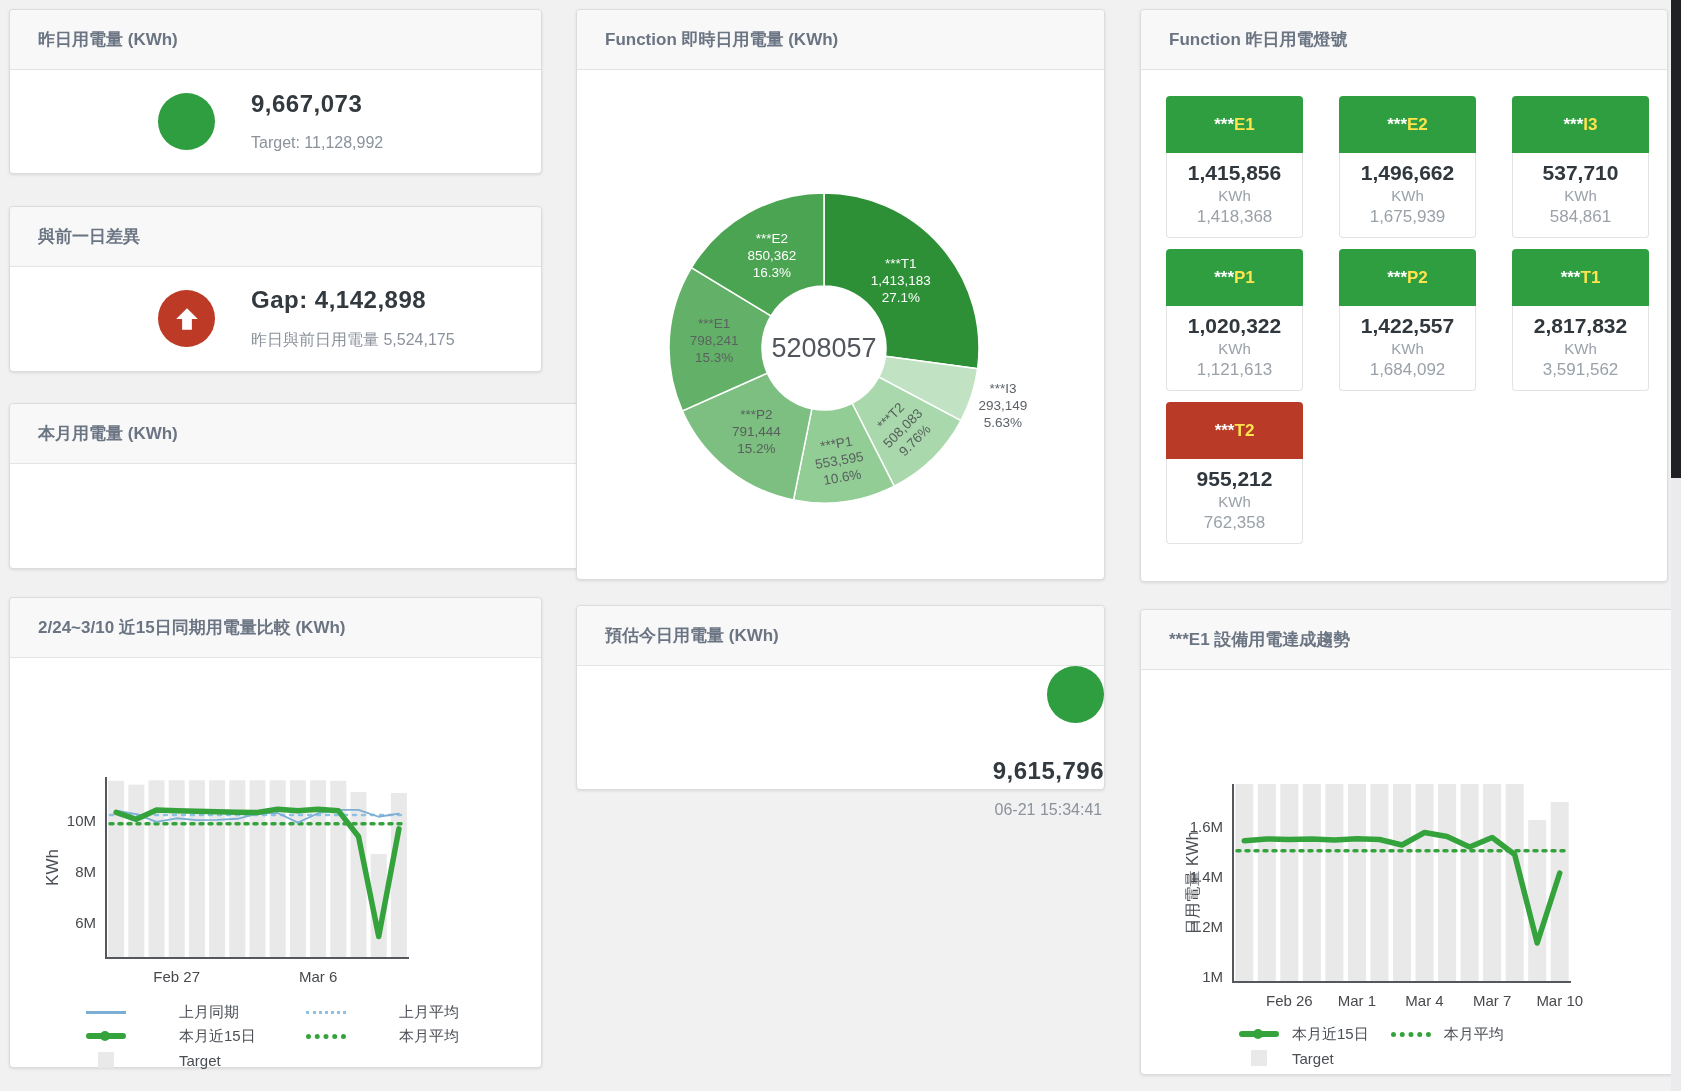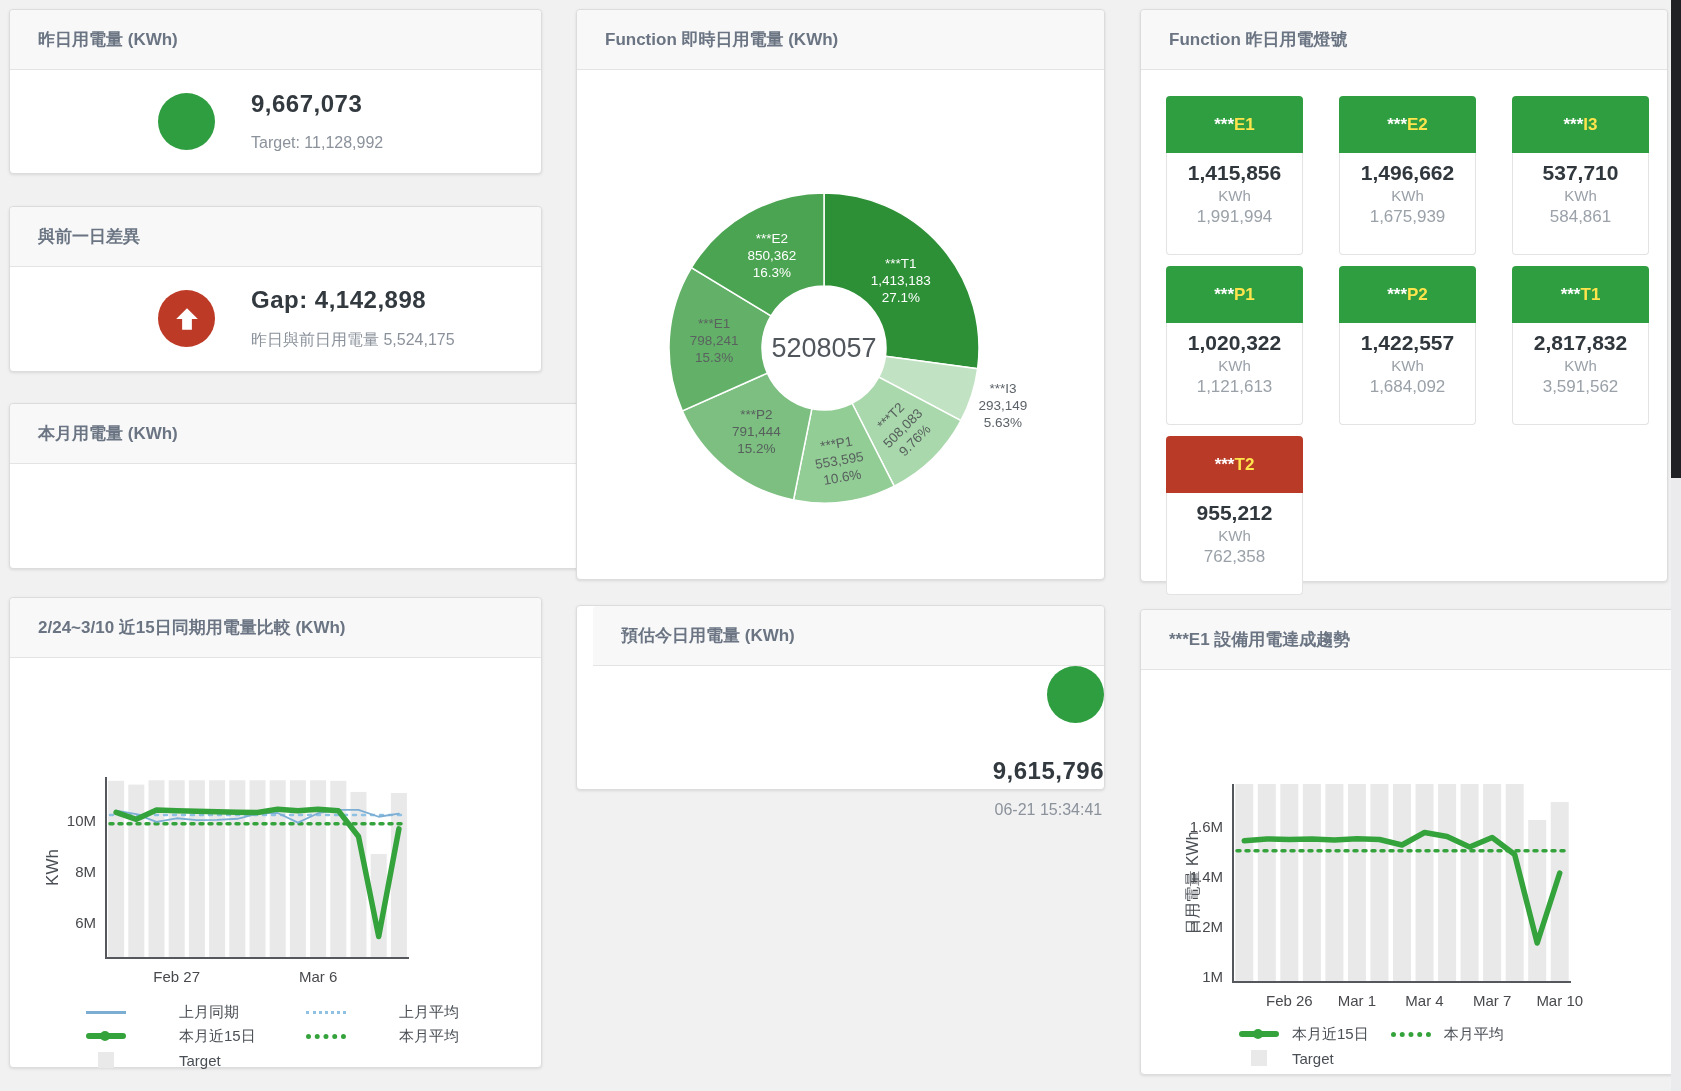--- a/index.html
+++ b/index.html
@@ -27,21 +27,21 @@
   
   .lights-body { padding:26px 0 0 25px; display:flex; flex-wrap:wrap; column-gap:36px; row-gap:11px; width:510px; }
   .tile { width:137px; }
   .tile-header { height:57px; display:flex; align-items:center; justify-content:center;
                  border-radius:4px 4px 0 0; font-size:17px; font-weight:bold; }
   .tile-header.green { background:#2f9e41; }
   .tile-header.red   { background:#b93b27; }
   .tile-prefix { color:#ffffff; }
   .tile-suffix { color:#ffe44d; }
   .tile-body { border:1px solid #e3e3e3; border-top:none; border-radius:0 0 4px 4px;
-               background:#fff; text-align:center; padding:8px 0 27px; }
+               background:#fff; text-align:center; padding:8px 0 10px; }
   .tile-value  { font-size:21px; font-weight:bold; color:#30373d; }
   .tile-unit   { font-size:15px; color:#9aa1a8; margin-top:2px; }
   .tile-target { font-size:17px; color:#9aa1a8; margin-top:3px; }
 
   
   .legend { font-size:15px; color:#4a4f55; }
   .legend-row { display:flex; align-items:center; height:24px; }
   .legend-item { display:flex; align-items:center; cursor:pointer; }
   .legend-item.fixed { width:220px;gap:40px; }
   .legend-item.auto { margin-right:22px; }
@@ -180,21 +180,21 @@
           <path d="M 216.53549760489335 429.976689310626 A 155 155 0 0 1 105.35371312216796 340.9390928892601 L 190.34148524886717 303.175637155704 A 62 62 0 0 0 234.81419904195735 338.7906757242504 Z" fill="#7cbf80" stroke="#ffffff" stroke-width="1.5"></path>
           <text x="179.49033139006627" y="362.29973098519906" fill="#57605d" font-size="13.5" text-anchor="middle"><tspan x="179.49033139006627" y="349.29973098519906">***P2</tspan><tspan x="179.49033139006627" y="366.29973098519906">791,444</tspan><tspan x="179.49033139006627" y="383.29973098519906">15.2%</tspan></text>
           <path d="M 105.35371312216796 340.9390928892601 A 155 155 0 0 1 114.44637929103786 197.6598628520924 L 193.97855171641515 245.86394514083696 A 62 62 0 0 0 190.34148524886717 303.175637155704 Z" fill="#63b168" stroke="#ffffff" stroke-width="1.5"></path>
           <text x="137.2208357283697" y="271.03328687095456" fill="#5a625f" font-size="13.5" text-anchor="middle"><tspan x="137.2208357283697" y="258.03328687095456">***E1</tspan><tspan x="137.2208357283697" y="275.03328687095456">798,241</tspan><tspan x="137.2208357283697" y="292.03328687095456">15.3%</tspan></text>
           <path d="M 114.44637929103786 197.6598628520924 A 155 155 0 0 1 246.99999999999997 123 L 246.99999999999997 216 A 62 62 0 0 0 193.97855171641515 245.86394514083696 Z" fill="#4ba451" stroke="#ffffff" stroke-width="1.5"></path>
           <text x="194.98020789173168" y="185.64231905784692" fill="#ffffff" font-size="13.5" text-anchor="middle"><tspan x="194.98020789173168" y="172.64231905784692">***E2</tspan><tspan x="194.98020789173168" y="189.64231905784692">850,362</tspan><tspan x="194.98020789173168" y="206.64231905784692">16.3%</tspan></text>
           <text x="247" y="287" fill="#50565c" font-size="27" text-anchor="middle">5208057</text>
         </svg></div>
   </div>
 
-  <div class="card" style="left:576px; top:605px; width:529px; height:185px;padding-left:16px;">
+  <div class="card" style="left:576px; top:605px; width:529px; height:185px;">
     <div class="card-header">預估今日用電量 (KWh)</div>
     <div class="estimate-row">
       <div class="circle green"></div>
       <div class="estimate-col">
         <div class="stat-value">9,615,796</div>
         <div class="stat-sub">06-21 15:34:41</div>
       </div>
     </div>
   </div>
 
@@ -202,21 +202,21 @@
     <div class="card-header">Function 昨日用電燈號</div>
     <div id="lights-body" class="lights-body">
         <div class="tile">
           <div class="tile-header green">
             <span class="tile-prefix">***</span>
             <span class="tile-suffix">E1</span>
           </div>
           <div class="tile-body">
             <div class="tile-value">1,415,856</div>
             <div class="tile-unit">KWh</div>
-            <div class="tile-target">1,991,994</div>
+            <div class="tile-target">1,418,368</div>
           </div>
         </div>
         <div class="tile">
           <div class="tile-header green">
             <span class="tile-prefix">***</span>
             <span class="tile-suffix">E2</span>
           </div>
           <div class="tile-body">
             <div class="tile-value">1,496,662</div>
             <div class="tile-unit">KWh</div>

